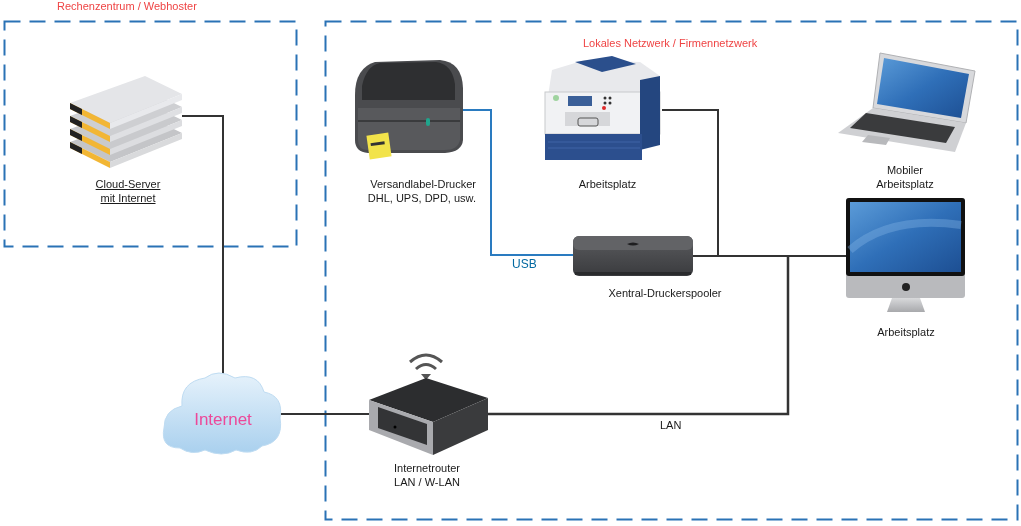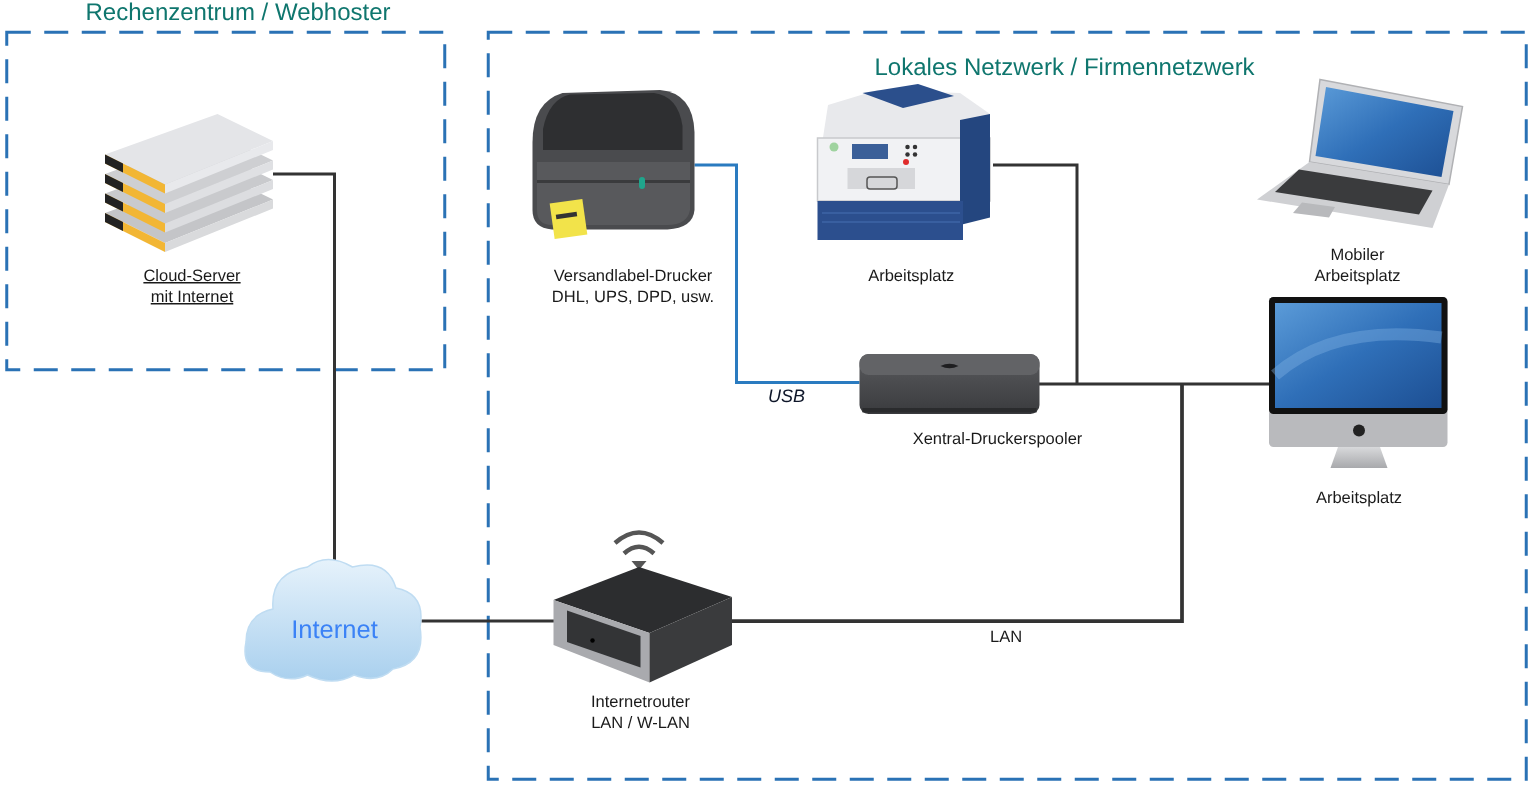--- a/index.html
+++ b/index.html
@@ -1,21 +1,21 @@
 <!DOCTYPE html>
 <html><head>
 <meta charset="utf-8">
 <style>
   html, body { margin:0; padding:0; background:#ffffff; }
   body { width:1021px; height:526px; position:relative; overflow:hidden;
          font-family:"Liberation Sans", sans-serif; color:#1a1a1a; }
-  .zone-title { position:absolute; font-size:16px; color:#0f766e; white-space:nowrap; }
+  .zone-title { position:absolute; font-size:11px; color:#ef4444; white-space:nowrap; }
   .label { position:absolute; font-size:11px; text-align:center; line-height:14px; color:#1a1a1a; white-space:nowrap; }
   .label span { display:block; }
-  .usb { position:absolute; font-size:12px; color:#0f172a;font-style:italic; }
+  .usb { position:absolute; font-size:12px; color:#0369a1; }
   svg.canvas { position:absolute; left:0; top:0; }
   .node { cursor:pointer; }
 </style>
 </head>
 <body>
 
 <svg class="canvas" width="1021" height="526" viewBox="0 0 1021 526">
   <defs>
     <linearGradient id="cloudGrad" x1="0" y1="0" x2="0" y2="1">
       <stop offset="0" stop-color="#e6f2fb"></stop>
@@ -160,21 +160,21 @@
 </svg>
 
 <div class="zone-title" style="left:57px; top:0px;">Rechenzentrum / Webhoster</div>
 <div class="zone-title" style="left:583px; top:0px;margin-top:37px;">Lokales Netzwerk / Firmennetzwerk</div>
 
 <div class="label node" style="left:68px; top:177px; width:120px;text-decoration:underline;">
   <span>Cloud-Server</span>
   <span>mit Internet</span>
 </div>
 
-<div class="label node" style="left:352px; top:177px; width:140px;">
+<div class="label node" style="left:336px; top:177px; width:140px;text-align:right;">
   <span>Versandlabel-Drucker</span>
   <span>DHL, UPS, DPD, usw.</span>
 </div>
 
 <div class="label node" style="left:550px; top:177px; width:115px;">
   <span>Arbeitsplatz</span>
 </div>
 
 <div class="label node" style="left:855px; top:163px; width:100px;">
   <span>Mobiler</span>
@@ -182,21 +182,21 @@
 </div>
 
 <div class="label node" style="left:595px; top:286px; width:140px;">
   <span>Xentral-Druckerspooler</span>
 </div>
 
 <div class="label node" style="left:856px; top:325px; width:100px;">
   <span>Arbeitsplatz</span>
 </div>
 
-<div class="node" style="position:absolute; left:168px; top:410px; width:110px; text-align:center; font-size:17px; color:#3b82f6;">Internet</div>
+<div class="node" style="position:absolute; left:168px; top:410px; width:110px; text-align:center; font-size:17px; color:#ec4899;">Internet</div>
 
 <div class="label node" style="left:372px; top:461px; width:110px;">
   <span>Internetrouter</span>
   <span>LAN / W-LAN</span>
 </div>
 
 <div class="usb" style="left:512px; top:257px;">USB</div>
 <div class="label" style="left:650px; top:418px;margin-left:10px;">LAN</div>
 
 </body></html>

